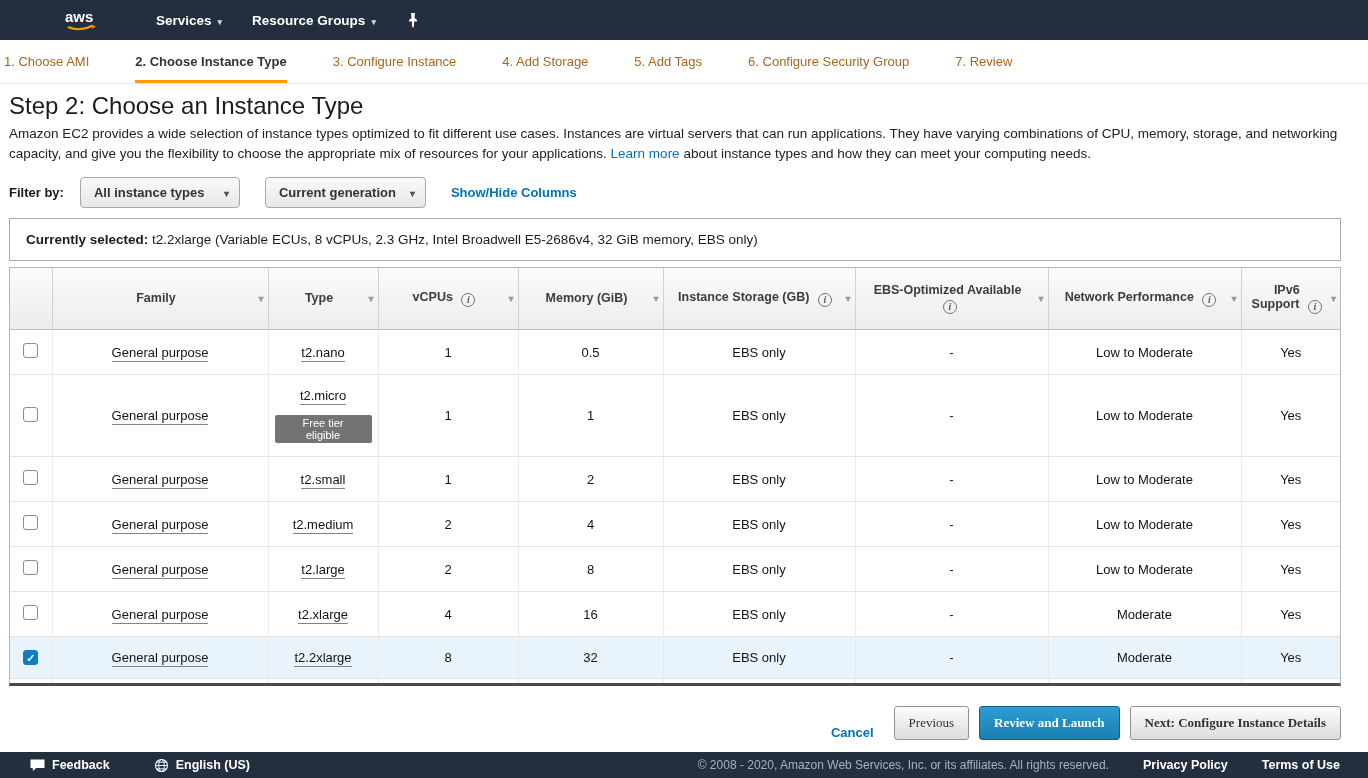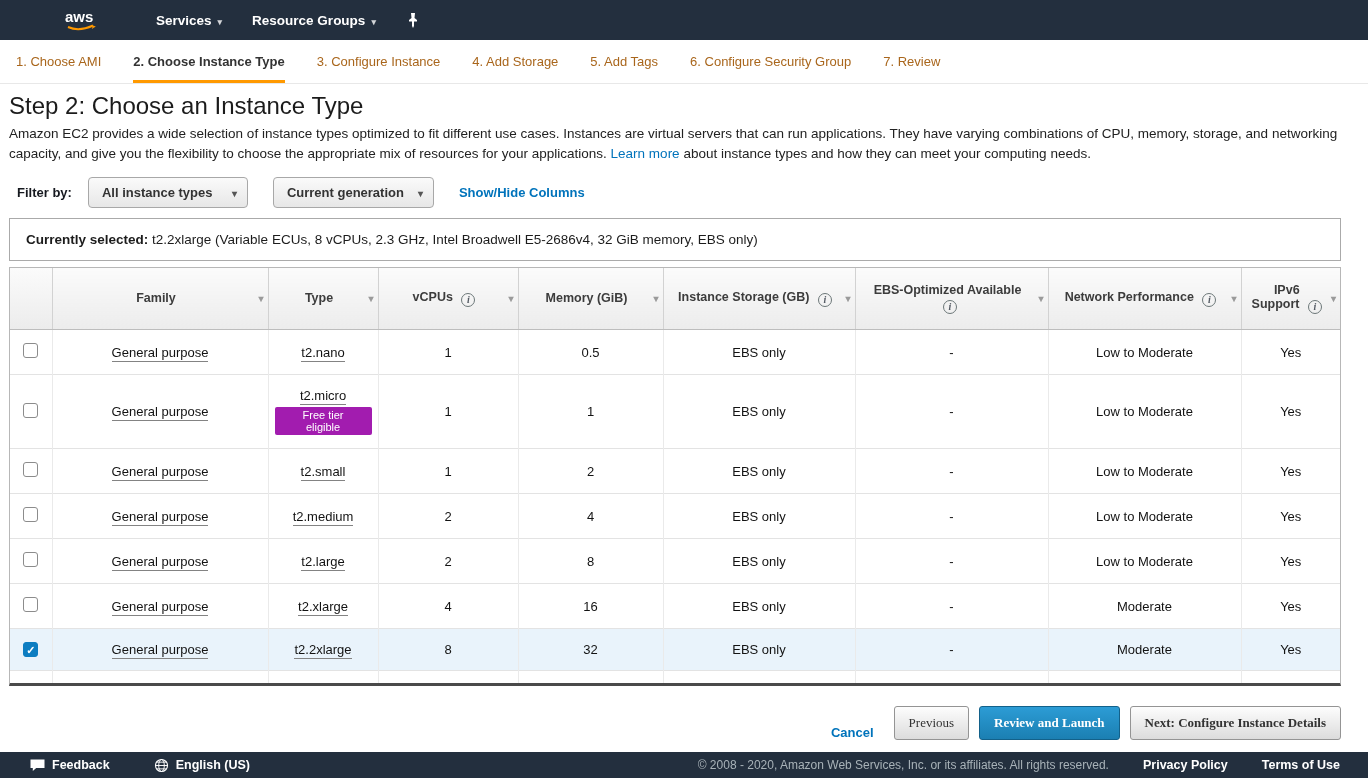--- a/index.html
+++ b/index.html
@@ -24,37 +24,37 @@
   .nav-item {
     color: #fff; font-size: 13.5px; font-weight: 700; text-decoration: none;
     display: inline-flex; align-items: center; gap: 6px; margin-right: 30px; cursor: pointer;
   }
   .nav-item.thin { font-weight: 400; margin-right: 0; margin-left: 28px; }
   .caret::after { content: "▾"; font-size: 9px; color: rgba(255,255,255,.8); }
   .icon-btn { display: inline-flex; align-items: center; cursor: pointer; }
 
   
   .tabs {
-    display: flex; gap: 32px; padding: 14px 0 0 16px; background: #fff;
+    display: flex; gap: 46px; padding: 14px 0 0 4px; background: #fff;
     border-bottom: 1px solid #e8e8e8; flex: 0 0 auto;
   }
   .tab {
     font-size: 13px; color: #a9661c; text-decoration: none; cursor: pointer;
     padding-bottom: 11px; border-bottom: 3px solid transparent; white-space: nowrap;
   }
   .tab.active { color: #333; font-weight: 700; border-bottom-color: #f90; }
 
   
   .content { padding: 4px 27px 0 9px; flex: 1 1 auto; overflow: hidden; }
   h1 { font-size: 24px; font-weight: 400; color: #1b1b1b; margin: 4px 0 4px; line-height: 28px; }
   .desc { font-size: 13.5px; line-height: 1.5; color: #222; }
   .link { color: #0073bb; text-decoration: none; cursor: pointer; }
   .bold { font-weight: 700; }
 
-  .filter-row { display: flex; align-items: center; margin: 12px 8px 10px; }
+  .filter-row { display: flex; align-items: center; margin: 12px 0 10px; }
   .filter-label { font-weight: 700; margin-right: 16px; }
   .dropdown {
     display: inline-flex; align-items: center; justify-content: space-between;
     min-width: 160px; margin-right: 25px;
     background: linear-gradient(#fafafa, #e7e7e7);
     border: 1px solid #a8a8a8; border-radius: 4px;
     padding: 7px 10px 7px 13px;
     font-family: inherit; font-size: 13px; font-weight: 700; color: #333; cursor: pointer;
   }
   .dd-caret::after { content: "▾"; font-size: 10px; color: #555; margin-left: 14px; }
@@ -92,21 +92,21 @@
   td {
     text-align: center; vertical-align: middle;
     border-top: 1px solid #e3e3e3; border-left: 1px solid #eaeaea;
     padding: 13px 6px; font-size: 13px; color: #131313;
   }
   td:first-child { border-left: none; }
   tbody tr:first-child td { border-top: none; }
   tr.selected td { background: #e9f3fb; }
   .uline { border-bottom: 1px solid #838383; padding-bottom: 1px; }
   .free-badge {
-    display: inline-block; margin-top: 4px; background: #a21caf; color: #fff;
+    display: inline-block; margin-top: 12px; background: #737373; color: #fff;
     font-size: 11px; padding: 2px 22px; border-radius: 2px;
   }
   .checkbox {
     display: inline-block; width: 15px; height: 15px;
     border: 1px solid #8c8c8c; border-radius: 3px; background: #fff;
     line-height: 14px; font-size: 11px; color: #fff; font-weight: 700; cursor: pointer;
   }
   .checkbox.checked { background: #0d7dc1; border-color: #0d7dc1; }
   .checkbox.checked::after { content: "✓"; }
 

